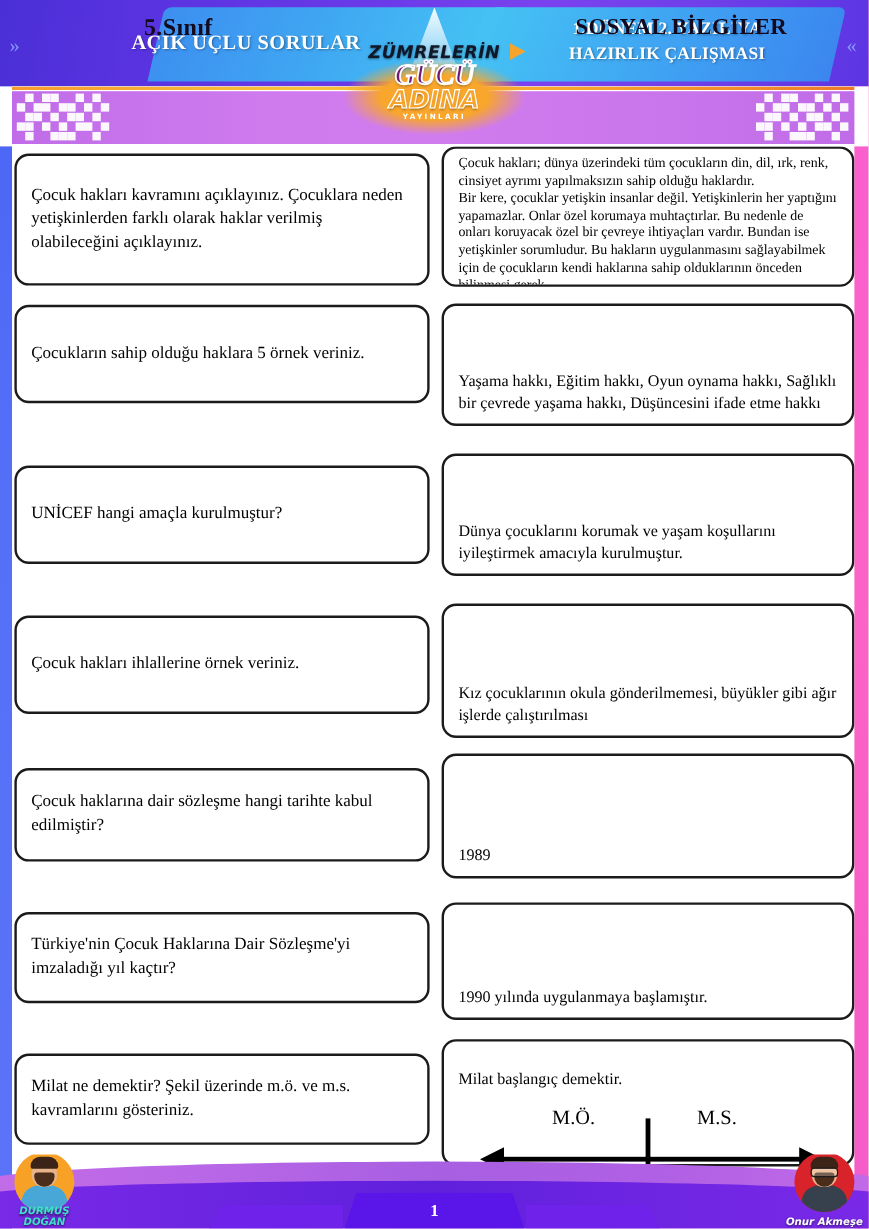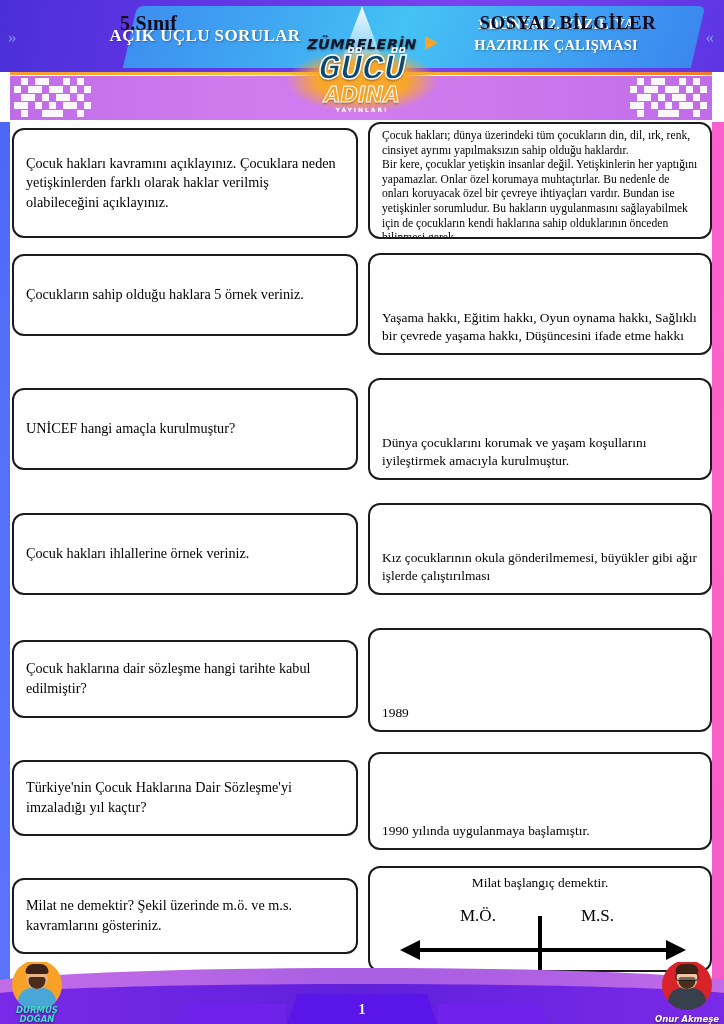--- a/index.html
+++ b/index.html
@@ -182,23 +182,23 @@
     font-size: 14.5px;
     font-weight: bold;
     font-style: italic;
     letter-spacing: .4px;
     text-shadow: 0 1px 2px rgba(0,0,0,.5);
     margin-top: 12px;
     z-index: 3;
   }
   .logo-l2 {
     position: relative;
-    color: #0c4a6e;
-    font-family: Liberation Mono, monospace;
-    font-size: 37px;
+    color: #701a75;
+    font-family: Liberation Serif, serif;
+    font-size: 24px;
     font-weight: bold;
     font-style: italic;
     line-height: .92;
     letter-spacing: -.5px;
     -webkit-text-stroke: 1.5px #ffffff;
     text-shadow: 0 2px 2px rgba(0,0,0,.35);
     z-index: 3;
   }
   .logo-l3 {
     position: relative;
@@ -595,21 +595,21 @@
       </div>
       <div class="box a-box mid" style="top:0px;height:102px;">
         <div class="a-text">Dünya çocuklarını korumak ve yaşam koşullarını iyileştirmek amacıyla kurulmuştur.</div>
       </div>
     </div>
 
     <div class="row" style="top:381px;">
       <div class="box q-box" style="top:10px;height:82px;">
         <div class="q-text">Çocuk hakları ihlallerine örnek veriniz.</div>
       </div>
-      <div class="box a-box mid" style="top:0px;height:92px;">
+      <div class="box a-box mid" style="top:0px;height:112px;">
         <div class="a-text">Kız çocuklarının okula gönderilmemesi, büyükler gibi ağır işlerde çalıştırılması</div>
       </div>
     </div>
 
     <div class="row" style="top:506px;">
       <div class="box q-box" style="top:12px;height:78px;">
         <div class="q-text">Çocuk haklarına dair sözleşme hangi tarihte kabul edilmiştir?</div>
       </div>
       <div class="box a-box mid" style="top:0px;height:104px;">
         <div class="a-text">1989</div>
@@ -622,21 +622,21 @@
       </div>
       <div class="box a-box mid" style="top:0px;height:98px;">
         <div class="a-text">1990 yılında uygulanmaya başlamıştır.</div>
       </div>
     </div>
 
     <div class="row" style="top:744px;">
       <div class="box q-box" style="top:12px;height:76px;">
         <div class="q-text">Milat ne demektir? Şekil üzerinde m.ö. ve m.s. kavramlarını gösteriniz.</div>
       </div>
-      <div class="box a-box" style="top:0px;height:106px;padding-top:6px;text-align:center;">
+      <div class="box a-box" style="top:0px;height:106px;padding-top:22px;">
         <div class="a-text">Milat başlangıç demektir.</div>
         <div class="timeline">
           <div class="tl-lbl bc">M.Ö.</div>
           <div class="tl-lbl ad">M.S.</div>
           <div class="tl-axis"></div>
           <div class="tl-arrow left"></div>
           <div class="tl-arrow right"></div>
           <div class="tl-vert"></div>
         </div>
       </div>

